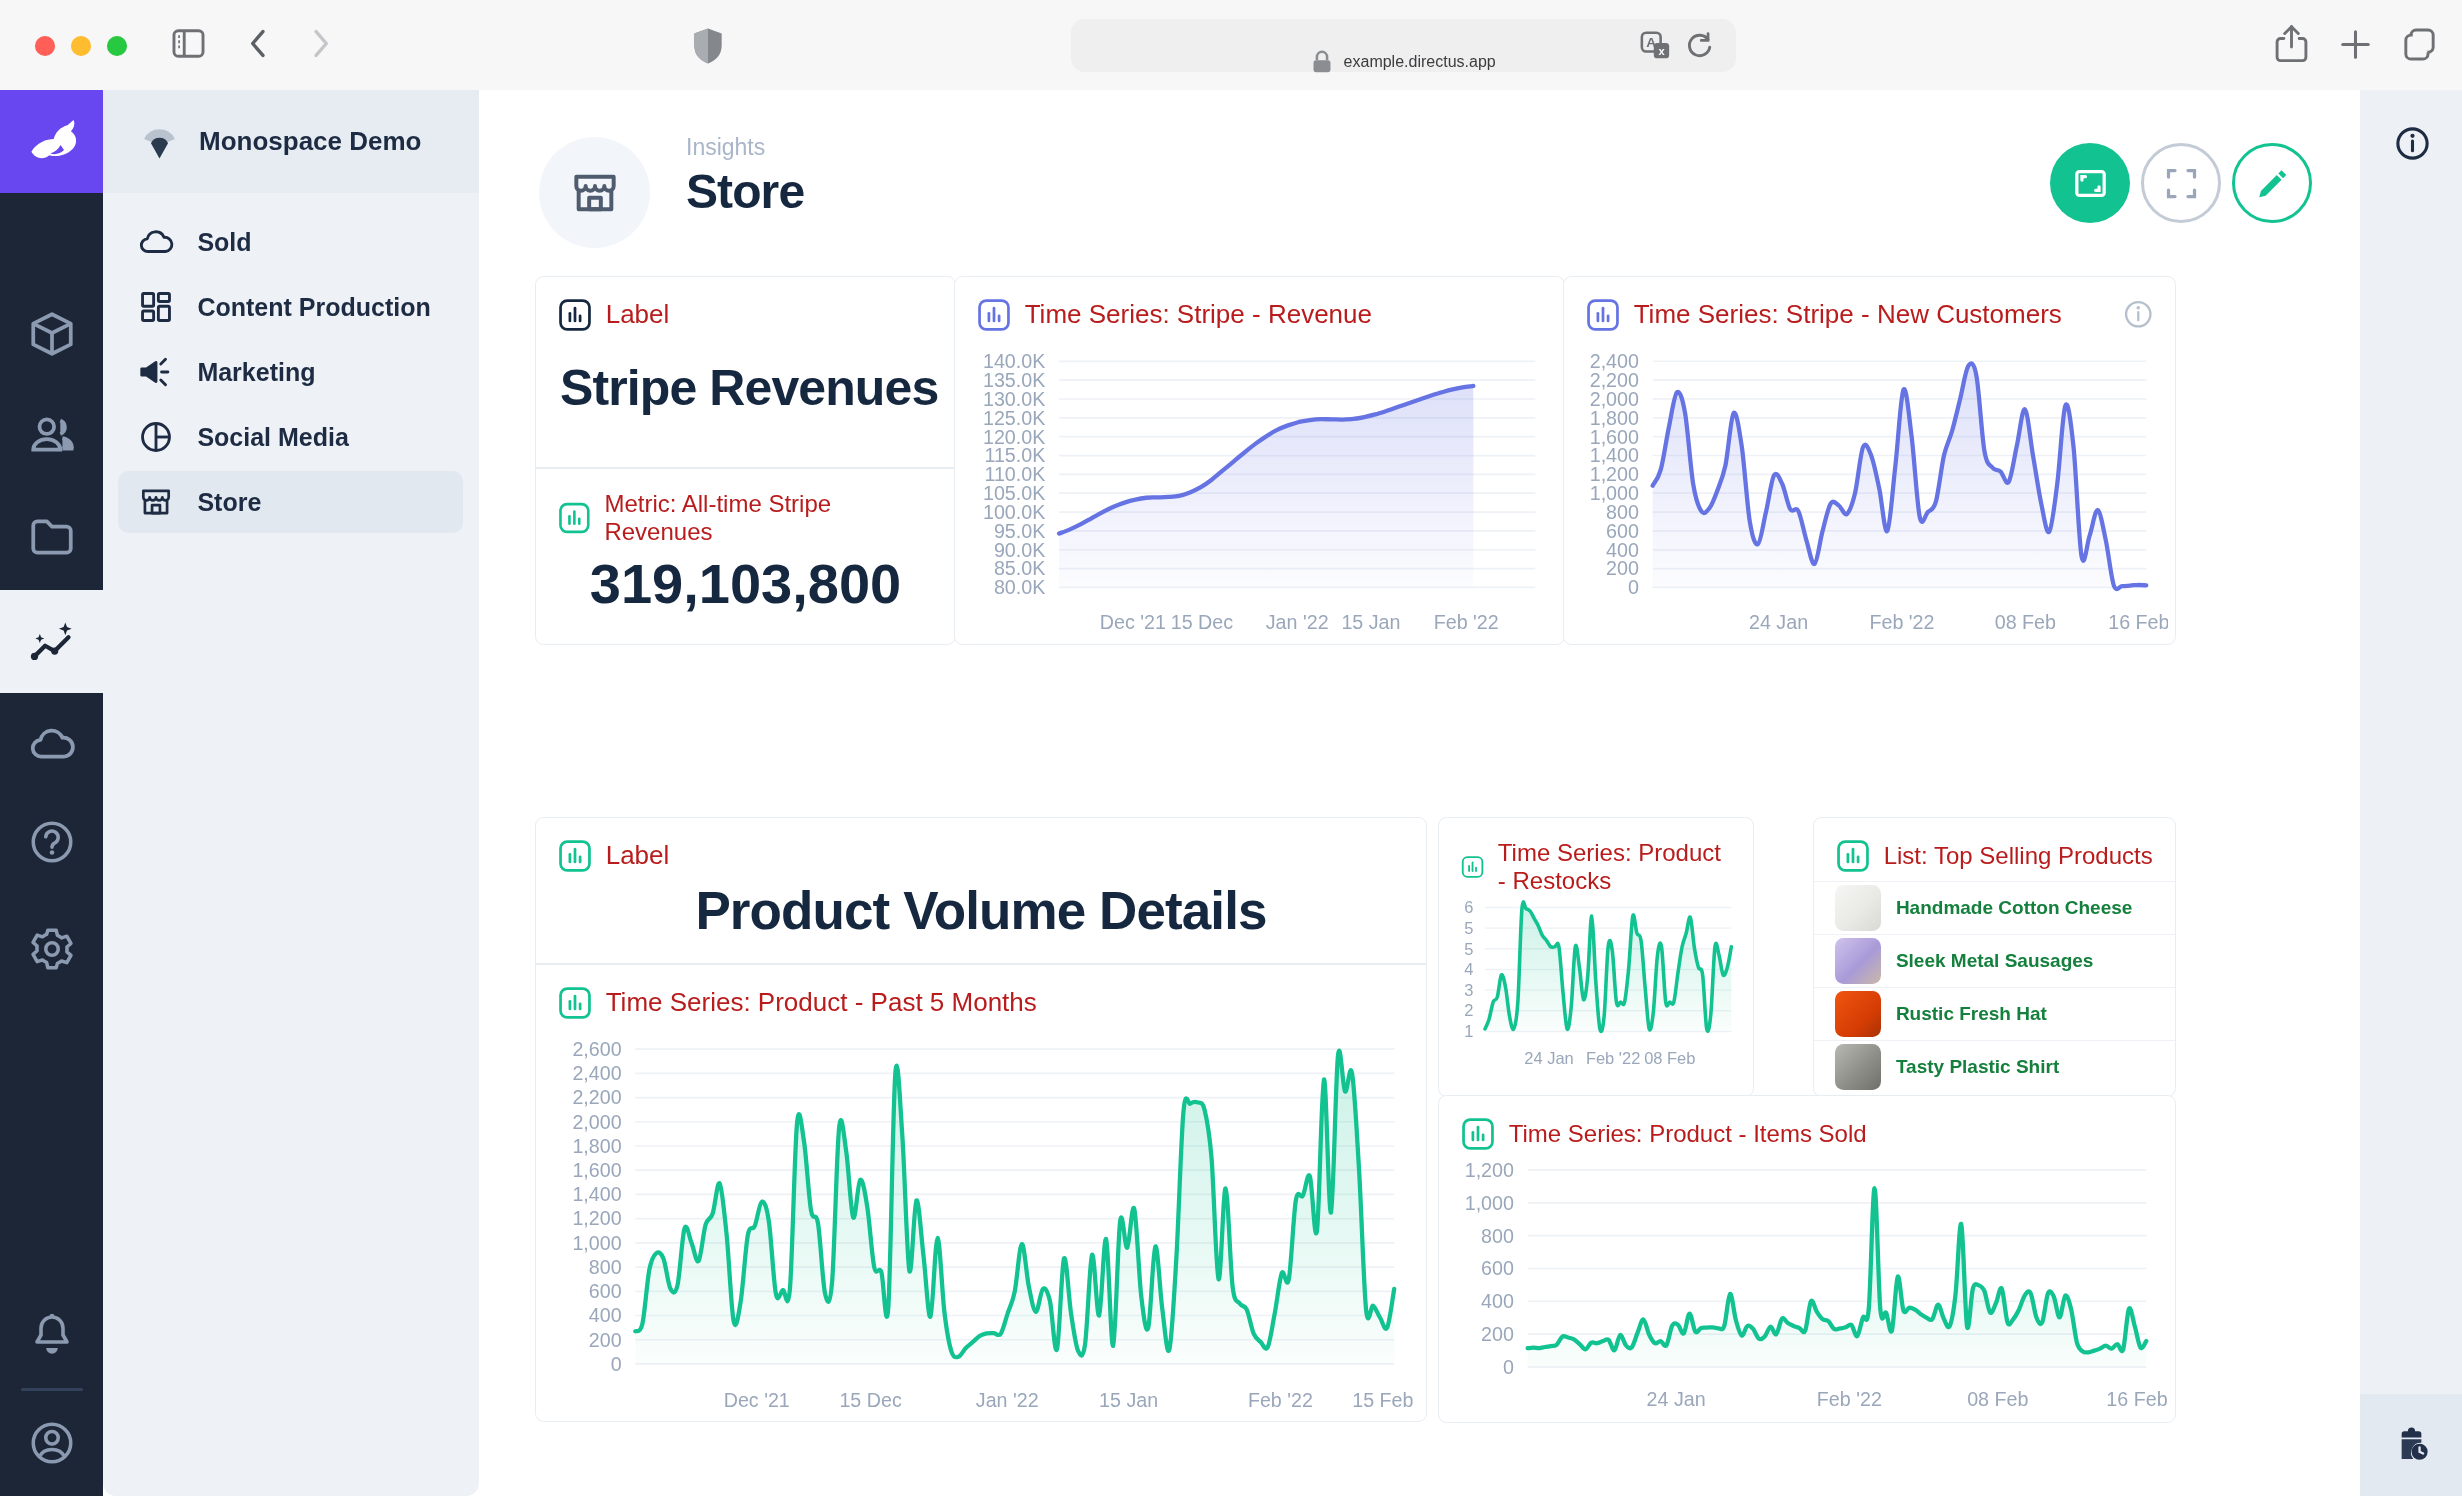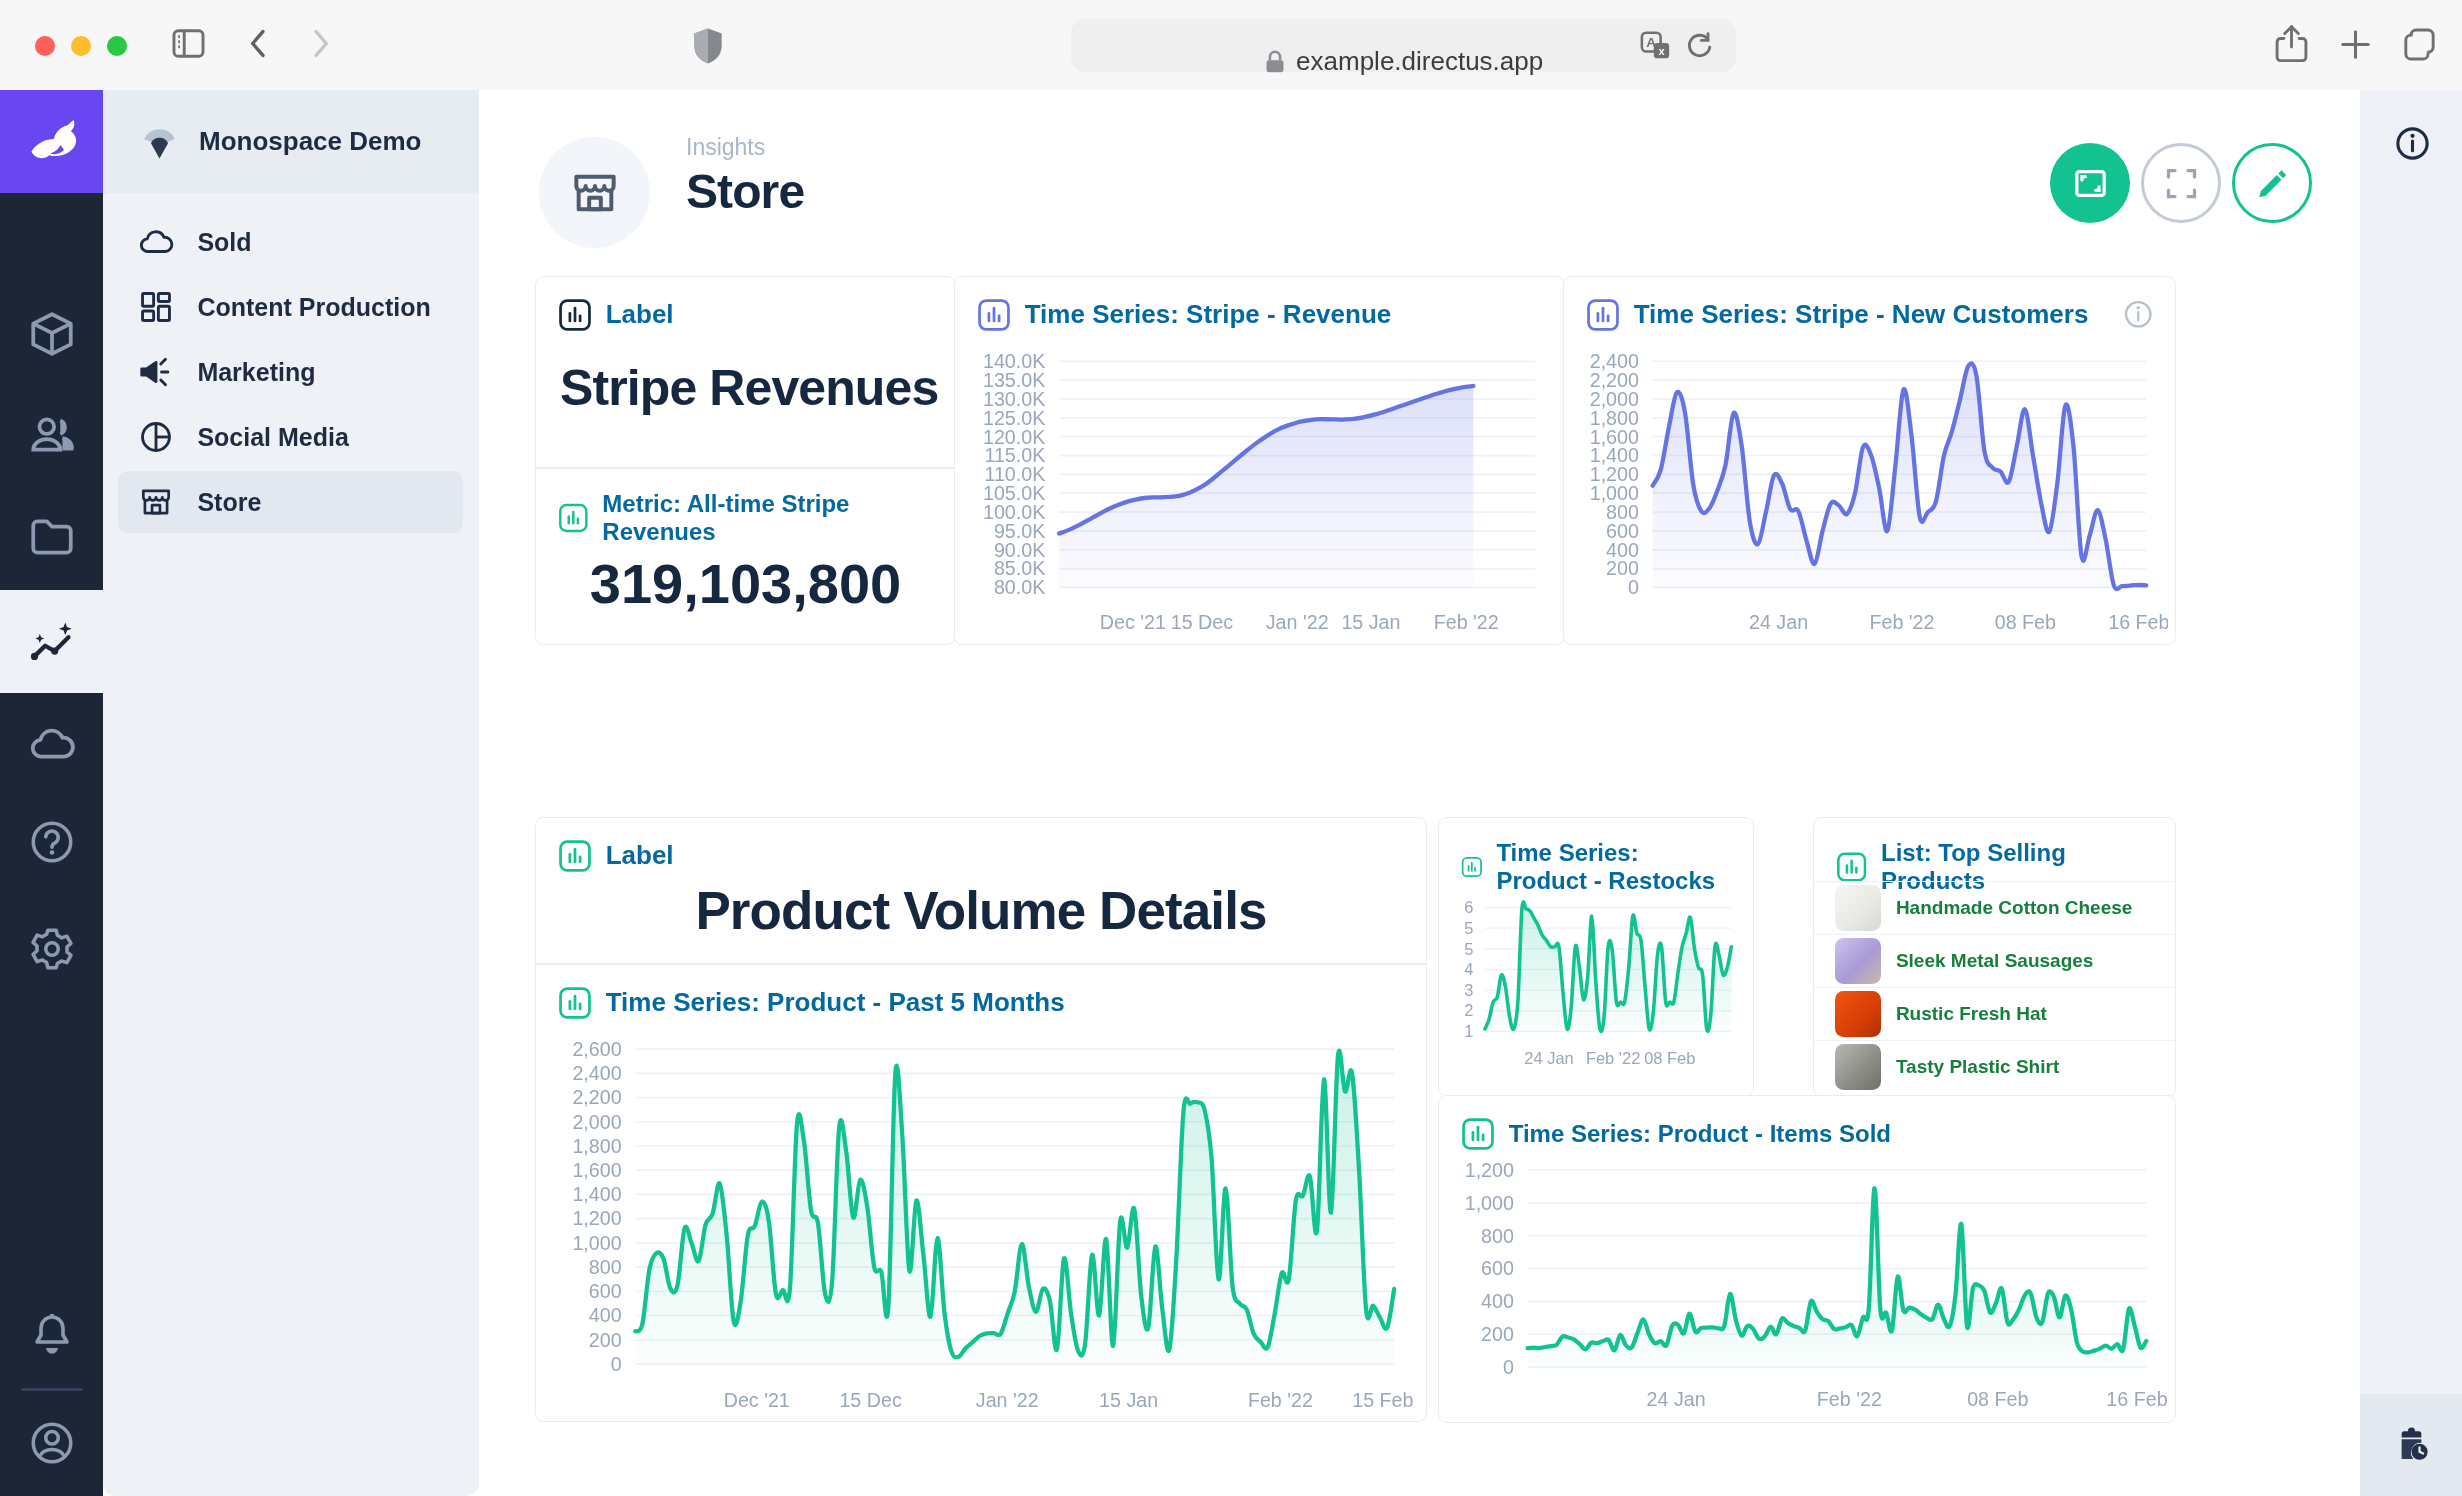--- a/index.html
+++ b/index.html
@@ -1,21 +1,21 @@
 <!DOCTYPE html>
 <html style="font-size:13.7px"><head>
 <meta charset="utf-8">
 <style>
   html,body{margin:0;padding:0;background:#fff;font-family:"Liberation Sans",sans-serif;}
   #stage{position:relative;width:2462px;height:1496px;overflow:hidden;background:#fff;}
   
   #chrome{position:absolute;left:0;top:0;width:2462px;height:90px;background:#f7f7f8;border-bottom:1.7px solid #d9dbde;}
   .tl{position:absolute;top:36px;width:19.7px;height:19.7px;border-radius:50%;}
   #urlbar{position:absolute;left:1071px;top:19px;width:665px;height:53px;border-radius:13.7px;background:#efeff0;display:flex;align-items:center;justify-content:center;}
-  #urltext{font-size:26px;color:#3c3c3e;display:flex;align-items:center;gap:10.3px;margin-top:32px;}
+  #urltext{font-size:16px;color:#3c3c3e;display:flex;align-items:center;gap:10.3px;margin-top:32px;}
   .chromeicon{position:absolute;top:23px;color:#6e7073;}
   
   #rail{position:absolute;left:0;top:90px;width:103px;height:1406px;background:#1c2636;}
   #logo{position:absolute;left:0;top:0;width:103px;height:103px;background:#6947f0;display:flex;align-items:center;justify-content:center;}
   .railbtn{position:absolute;left:0;width:103px;height:94px;display:flex;align-items:center;justify-content:center;color:#8b9ab0;}
   .railbtn.active{background:#eef2f7;color:#1c2636;height:103px;}
   #raildivider{position:absolute;left:20.5px;top:1298px;width:62px;height:2.6px;background:#33415a;border-radius:1.7px;}
   
   #navpanel{position:absolute;left:103px;top:90px;width:376px;height:1406px;background:#eef1f6;border-radius:13px;}
   #navheader{position:absolute;left:0;top:0;width:376px;height:103px;background:#e7ecf3;display:flex;align-items:center;gap:19px;padding-left:36px;box-sizing:border-box;}
@@ -30,21 +30,21 @@
   
   #content{position:absolute;left:479px;top:90px;width:1881px;height:1406px;background:#fff;}
   #hdr-circle{position:absolute;left:60px;top:47px;width:111px;height:111px;border-radius:50%;background:#f2f6fa;display:flex;align-items:center;justify-content:center;color:#4f5b6e;}
   #hdr-breadcrumb{position:absolute;left:207px;top:44px;font-size:23px;font-weight:400;color:#a9b6c9;}
   #hdr-title{position:absolute;left:207px;top:74px;font-size:48px;font-weight:800;color:#16283f;letter-spacing:-0.9px;}
   .actionbtn{position:absolute;top:53px;width:80px;height:80px;border-radius:50%;box-sizing:border-box;display:flex;align-items:center;justify-content:center;}
   #btn-frame{left:1571px;background:#12c290;color:#fff;}
   #btn-full{left:1662px;background:#fff;border:3.4px solid #c3cbd6;color:#9aa5b8;}
   #btn-edit{left:1753px;background:#fff;border:3.4px solid #12c290;color:#12c290;}
   .card{position:absolute;background:#fff;border:1.7px solid #e8edf2;border-radius:8.5px;box-sizing:border-box;}
-  .phead{display:flex;align-items:center;gap:13.7px;padding:20.5px 22px 0 22px;font-size:26px;font-weight:700;color:#0369a1;}
+  .phead{display:flex;align-items:center;gap:13.7px;padding:20.5px 22px 0 22px;font-size:26px;font-weight:400;color:#b91c1c;}
   .chartsvg{position:absolute;left:3.4px;right:6.8px;top:67px;bottom:5.1px;width:calc(100% - 10.3px);height:calc(100% - 72px);}
   .divider{position:absolute;left:0;right:0;height:1.7px;background:#e8edf2;}
   #lbl-stripe-title{position:absolute;left:24px;top:82px;font-size:50px;font-weight:800;color:#16283f;letter-spacing:-0.9px;}
   #metric-value{position:absolute;left:0;width:100%;top:82px;text-align:center;font-size:56px;font-weight:800;color:#16283f;}
   #lbl-product-title{position:absolute;left:0;width:100%;top:62px;text-align:center;font-size:53px;font-weight:800;color:#16283f;letter-spacing:-0.9px;}
   .panelinfo{position:absolute;right:20.5px;top:20.5px;color:#b6c0cd;}
   
   .prow{position:absolute;left:0;width:100%;height:53px;border-top:1.7px solid #eef2f6;display:flex;align-items:center;gap:15.4px;padding-left:20.5px;box-sizing:border-box;}
   .pthumb{width:46px;height:46px;border-radius:8.5px;flex:0 0 46px;}
   .plabel{font-size:19px;font-weight:700;color:#15803d;}

